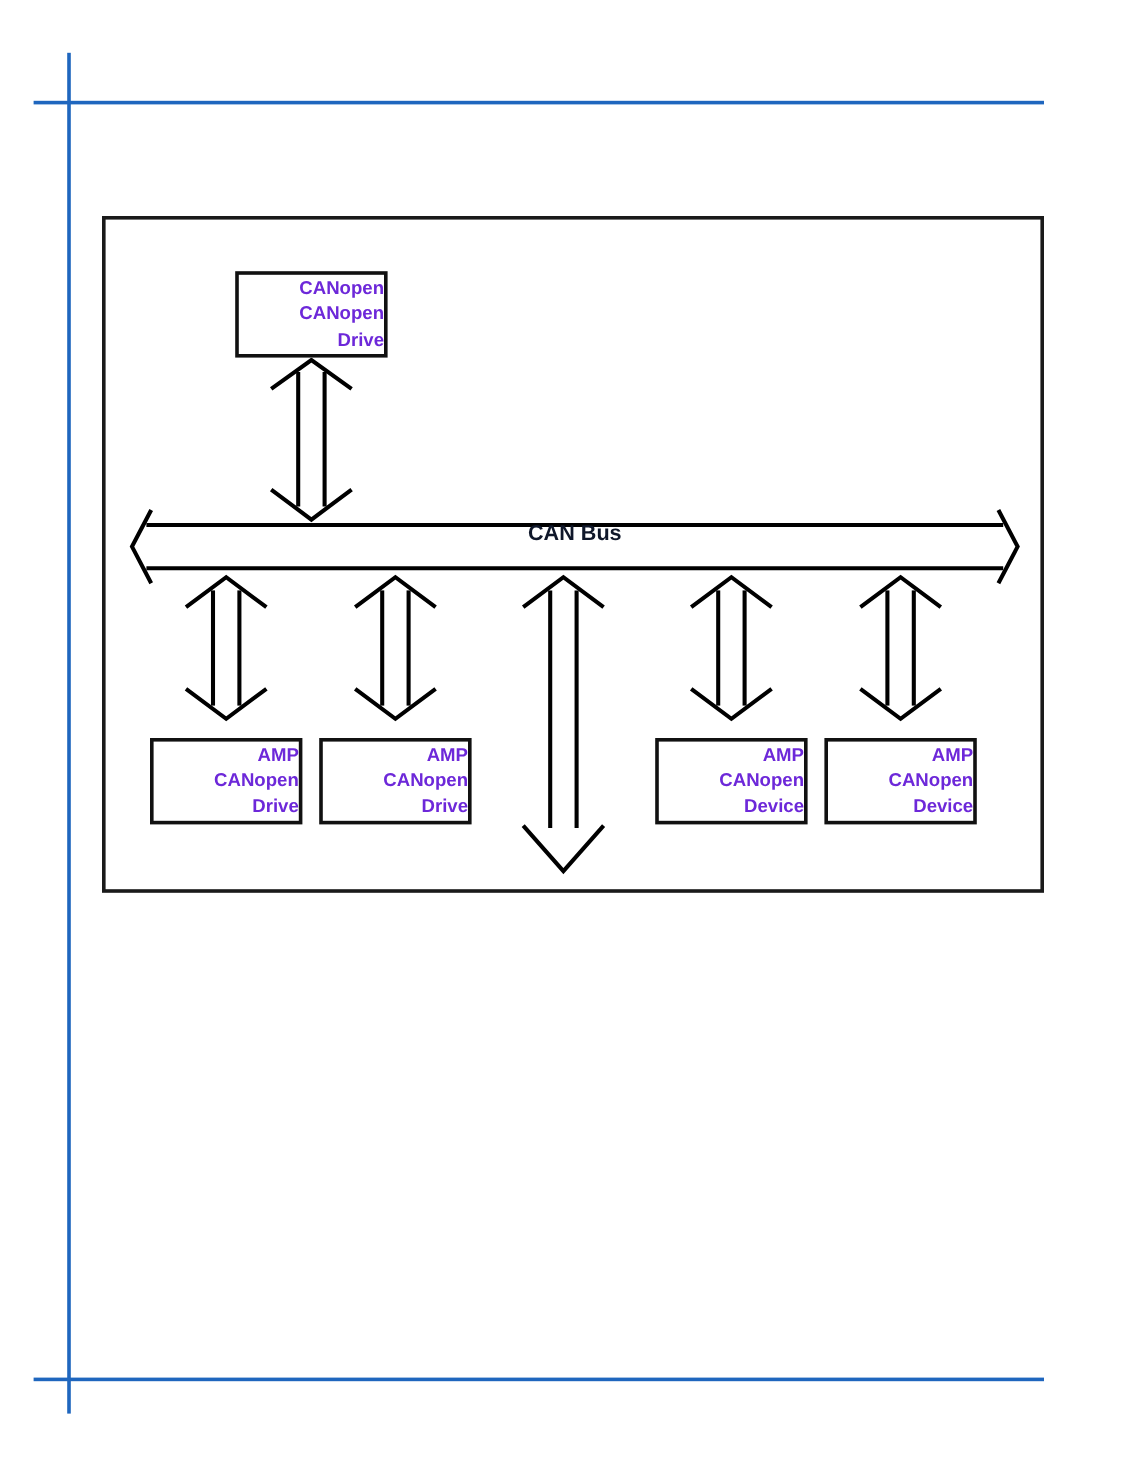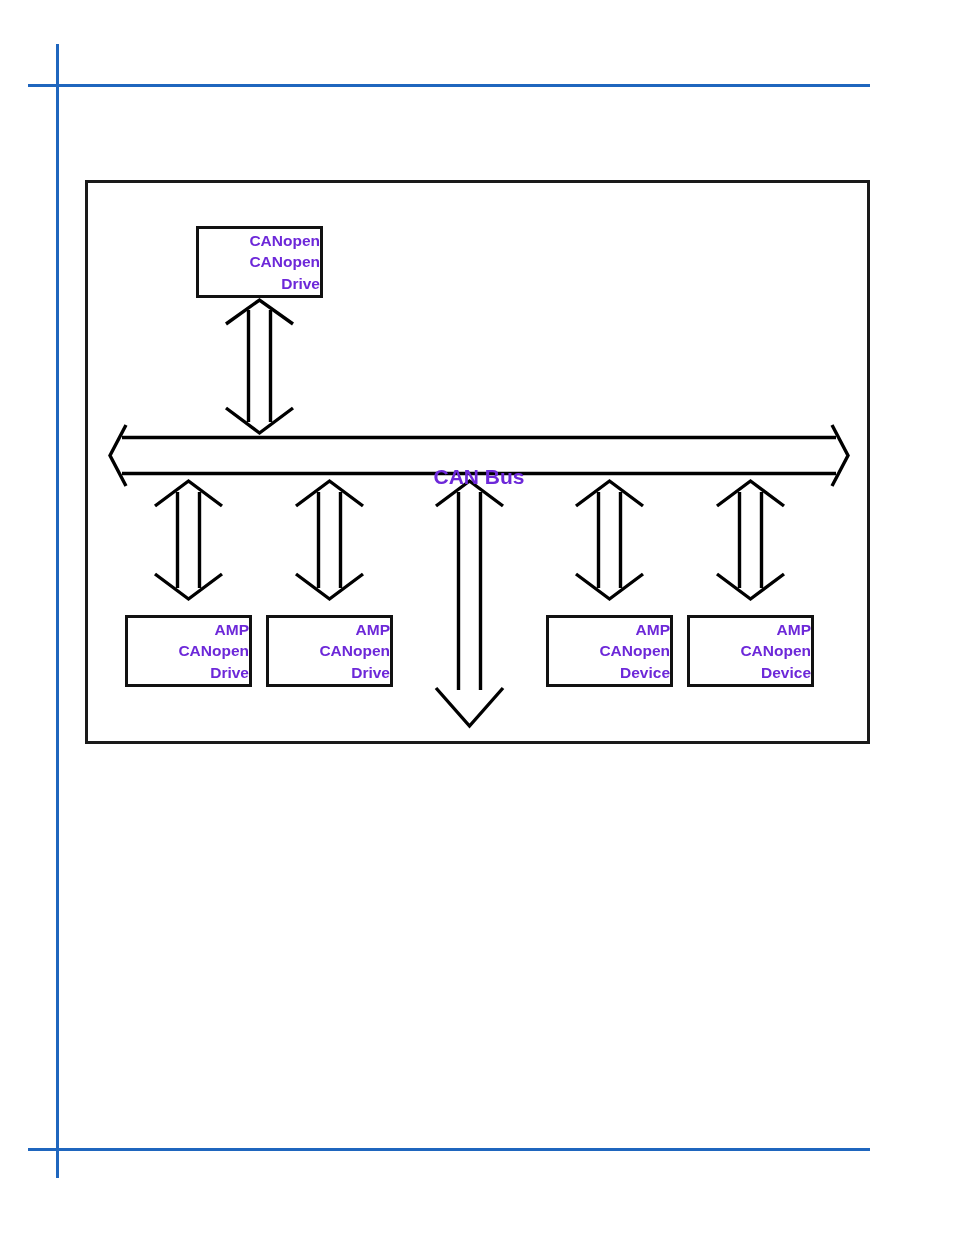--- a/index.html
+++ b/index.html
@@ -48,26 +48,26 @@
     text-align: center;
   }
   #node-master { left: 196px; top: 226px; width: 127px; height: 72px; }
   #node-drive-1  { left: 125px; top: 615px; width: 127px; height: 72px; }
   #node-drive-2  { left: 266px; top: 615px; width: 127px; height: 72px; }
   #node-device-1 { left: 546px; top: 615px; width: 127px; height: 72px; }
   #node-device-2 { left: 687px; top: 615px; width: 127px; height: 72px; }
 
   .bus-label {
     position: absolute;
-    left: 110px; top: 465px;
+    left: 110px; top: 434px;
     width: 738px;
     text-align: center;
     font-weight: bold;
-    font-size: 21px;
-    color: #6d28d9;
+    font-size: 18px;
+    color: #0f172a;
   }
 </style>
 </head>
 <body>
 
 <div class="guide" id="guide-v"></div>
 <div class="guide" id="guide-h-top"></div>
 <div class="guide" id="guide-h-bottom"></div>
 
 <div id="diagram-frame"></div>

